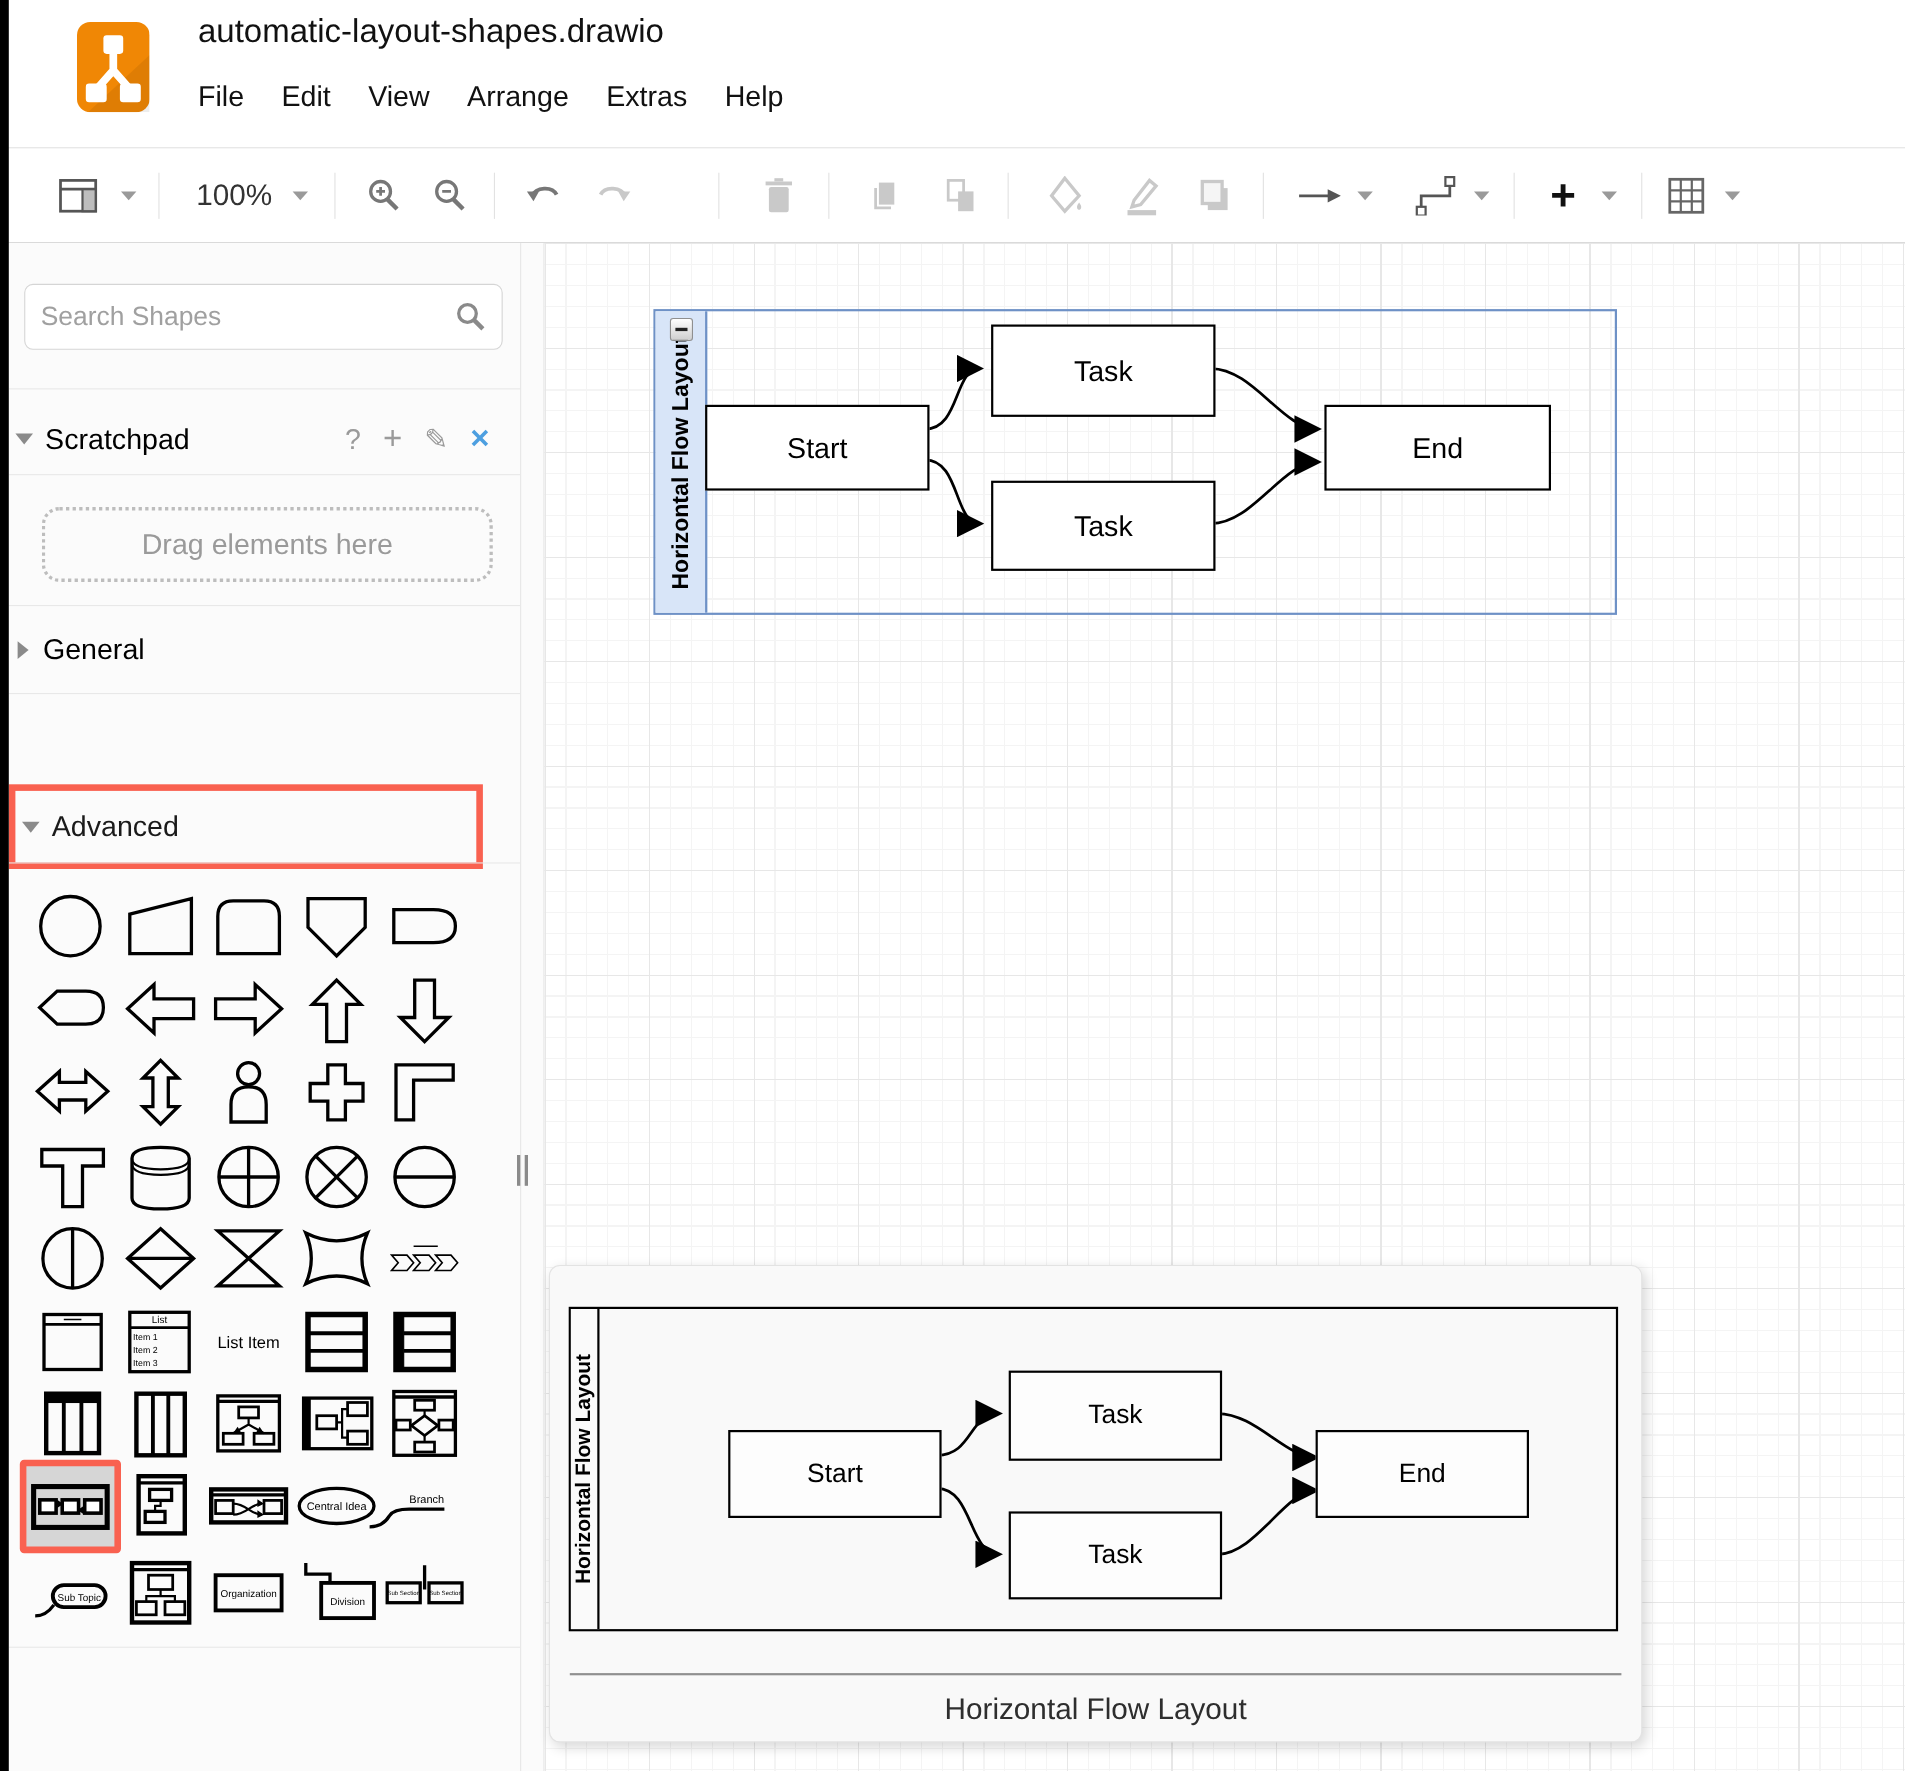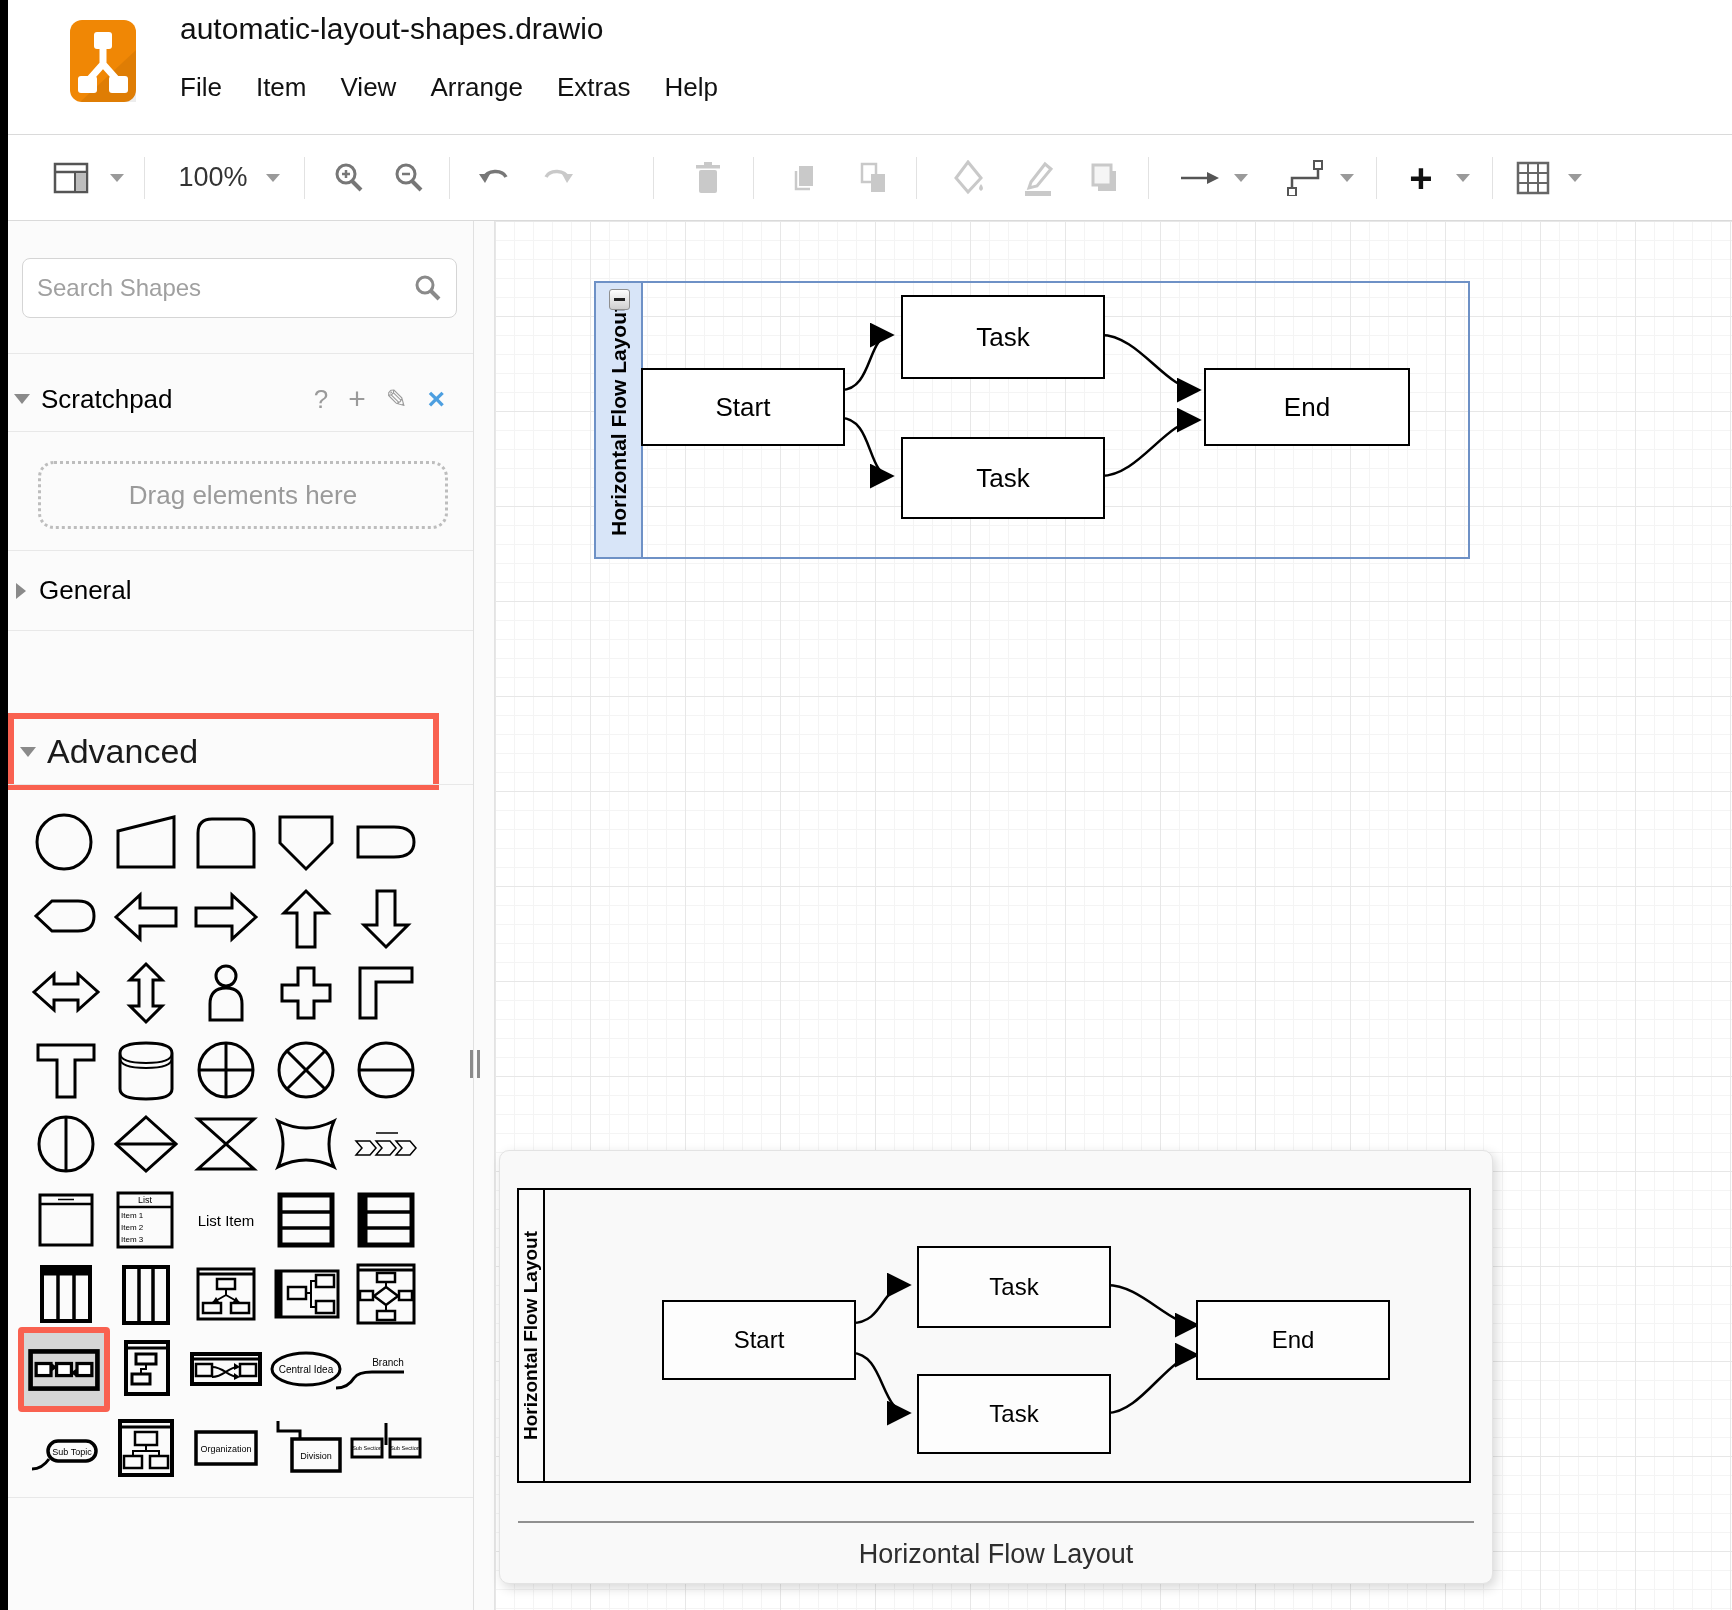--- a/index.html
+++ b/index.html
@@ -28,21 +28,21 @@
   .search-box{position:absolute;left:14px;top:37px;width:433px;height:58px;border:1px solid #d5d5d5;border-radius:8px;background:#fff;display:flex;align-items:center;}
   .search-box input{border:none;outline:none;background:transparent;font-size:24px;color:#444;flex:1;padding:0 14px;font-family:"Liberation Sans",sans-serif;}
   .search-box input::placeholder{color:#a0a0a0;}
   .side-div{position:absolute;left:0;width:465px;height:1px;background:#e8e8e8;}
   .sec-head{position:absolute;left:0;width:465px;display:flex;align-items:center;font-size:26px;color:#000;}
   .tri-down{display:inline-block;width:0;height:0;border-left:8px solid transparent;border-right:8px solid transparent;border-top:10px solid #8a8a8a;margin:0 11px 0 6px;}
   .tri-right{display:inline-block;width:0;height:0;border-top:8px solid transparent;border-bottom:8px solid transparent;border-left:10px solid #8a8a8a;margin:0 13px 0 8px;}
   .scratch-icons{position:absolute;right:28px;display:flex;gap:20px;align-items:center;font-size:26px;color:#9a9a9a;}
   .scratch-icons .close-x{color:#4d9fe0;font-weight:bold;}
   .drop-zone{position:absolute;left:30px;top:240px;width:404px;height:62px;border:3px dotted #bdbdbd;border-radius:16px;display:flex;align-items:center;justify-content:center;font-size:26px;color:#9a9a9a;}
-  .adv-highlight{position:absolute;left:0;top:492px;width:419px;height:65px;border:6px solid #f96150;background:#fbfbfb;display:flex;align-items:center;font-size:34px;}
+  .adv-highlight{position:absolute;left:0;top:492px;width:419px;height:65px;border:6px solid #f96150;background:#fbfbfb;display:flex;align-items:center;font-size:26px;}
   .tile{position:absolute;width:80px;height:66px;display:flex;align-items:center;justify-content:center;}
   .tile svg{stroke:#000;fill:none;}
   .hl-tile{position:absolute;left:10px;top:1106px;width:80px;height:73px;border:6px solid #f96150;background:#d6d6d6;border-radius:4px;display:flex;align-items:center;justify-content:center;}
   .lbl-tile{font-size:15px;color:#000000;}
   .splitter-grip{position:absolute;left:468px;top:1050px;width:14px;height:28px;display:flex;gap:4px;justify-content:center;z-index:30;}
   .splitter-grip i{width:3px;height:28px;background:#8b8b8b;display:block;}
 
   
   .canvas{position:absolute;left:474px;top:221px;right:0;bottom:0;background:#fbfbfb;}
   .grid-area{position:absolute;left:20px;top:0;right:0;bottom:0;background-color:#fff;
@@ -80,21 +80,21 @@
       <rect x="0" y="0" width="66" height="82" rx="12" fill="#f08705"></rect>
       <polygon points="10,82 66,30 66,82" fill="#000000" opacity="0.07"></polygon>
       <path d="M33,26 V44 M33,44 L17,62 M33,44 L49,62" stroke="#fff" stroke-width="7" fill="none"></path>
       <rect x="24" y="12" width="18" height="17" rx="3" fill="#fff"></rect>
       <rect x="8" y="56" width="19" height="17" rx="3" fill="#fff"></rect>
       <rect x="39" y="56" width="19" height="17" rx="3" fill="#fff"></rect>
     </svg>
     <div class="doc-title">automatic-layout-shapes.drawio</div>
     <div class="menubar">
       <span>File</span>
-      <span>Item</span>
+      <span>Edit</span>
       <span>View</span>
       <span>Arrange</span>
       <span>Extras</span>
       <span>Help</span>
     </div>
   </div>
   <div class="hline" style="top:134px"></div>
 
   <div class="toolbar">
     <div class="tb" style="left:28px;width:70px">

